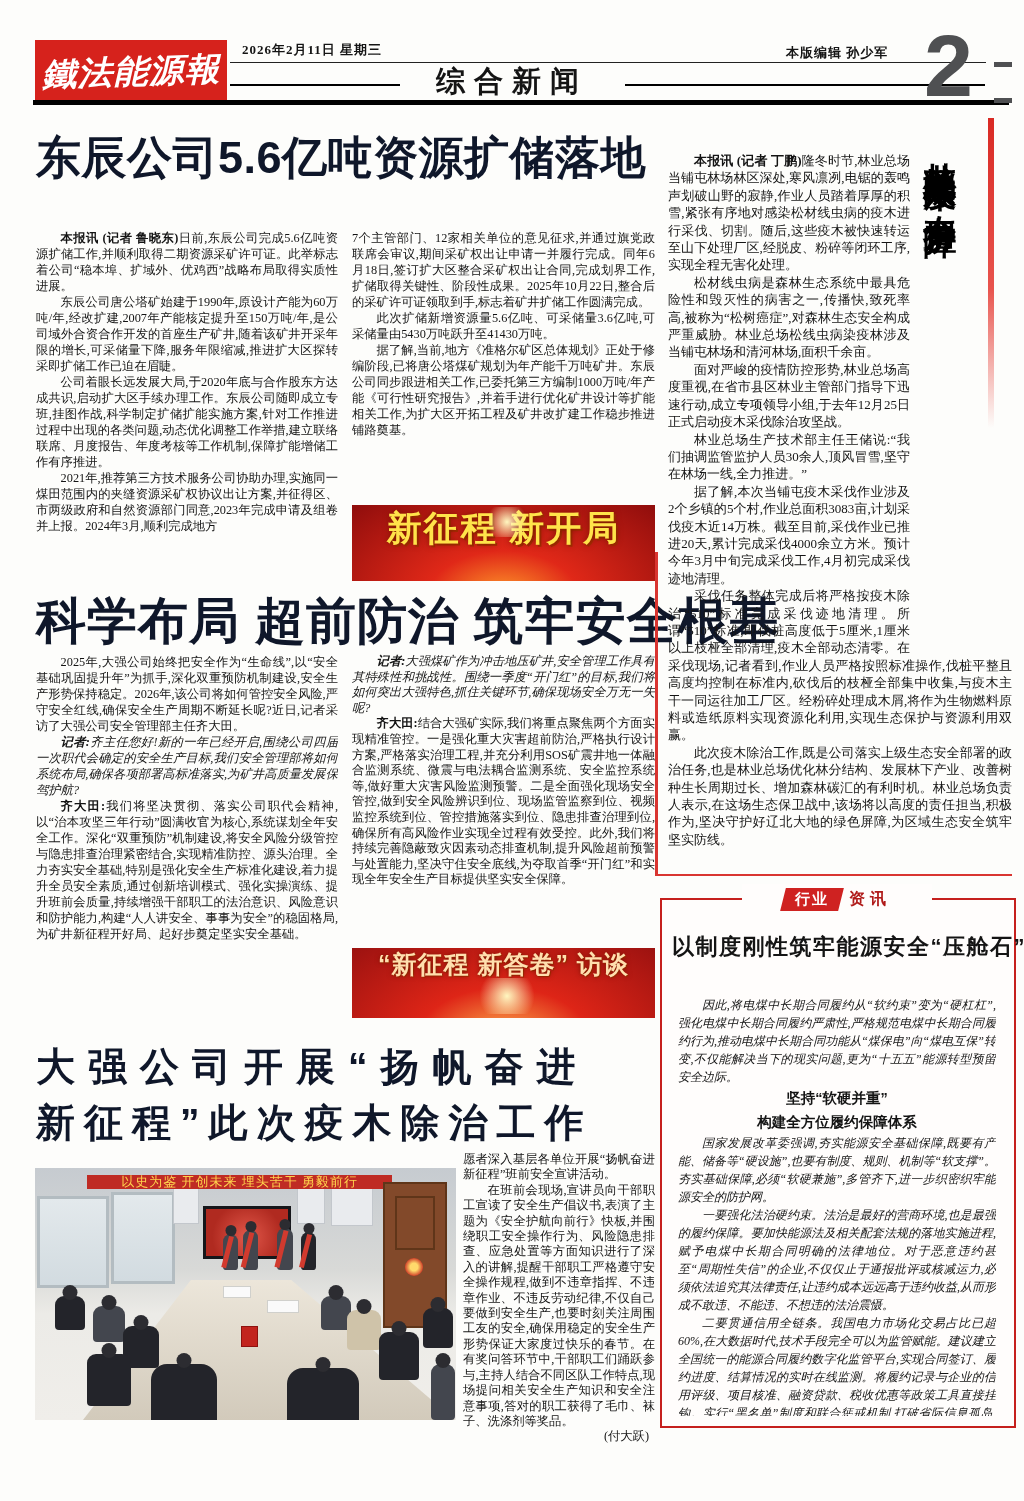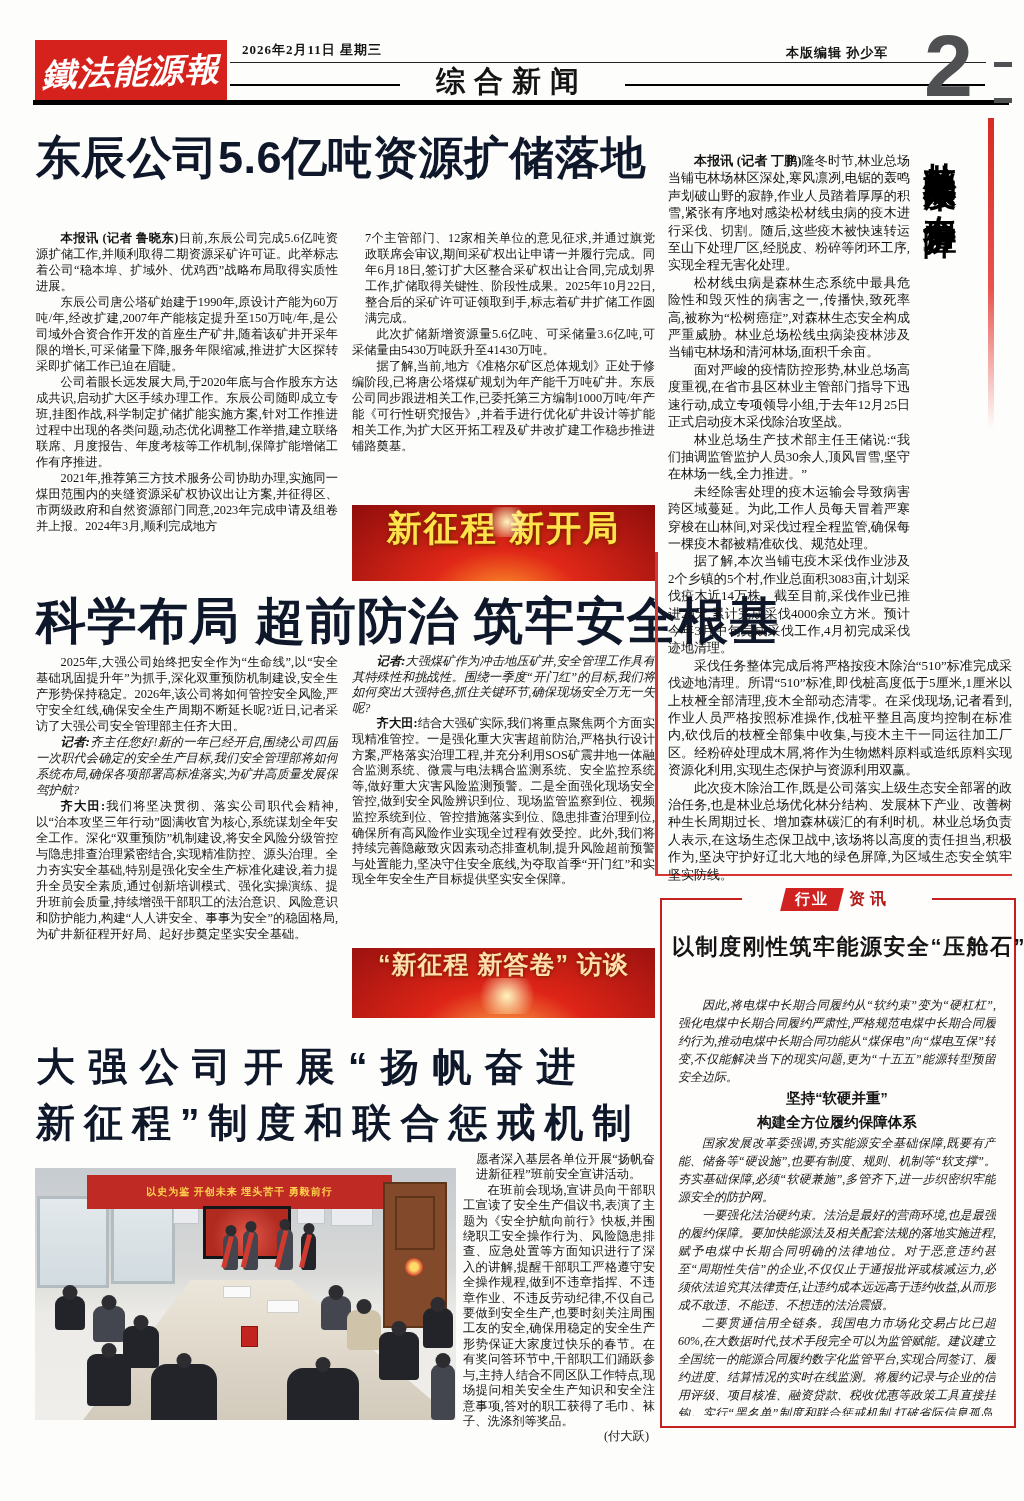--- a/index.html
+++ b/index.html
@@ -27,21 +27,21 @@
   
   .h-big{font-family:"Liberation Sans",sans-serif;font-weight:900;color:#0f172a;white-space:nowrap;}
   .a1-head{left:36px;top:128px;font-size:45px;letter-spacing:0.5px;}
   .a2-head{left:36px;top:588px;font-size:50px;letter-spacing:1px;}
   .a3-head1{left:36px;top:1040px;font-size:39px;letter-spacing:13px;}
   .a3-head2{left:36px;top:1096px;font-size:39px;letter-spacing:9px;}
 
   
   .bodytext{font-size:12.3px;line-height:16px;text-align:justify;overflow:hidden;}
   .bodytext p{margin:0;text-indent:2em;}
-  .bodytext p.noind{text-indent:0;margin-left:13px;}
+  .bodytext p.noind{text-indent:0;}
   .lead{font-weight:bold;}
   .qa{font-style:italic;}
   .byline{text-align:right;text-indent:0 !important;padding-right:6px;}
 
   .a1c1{left:36px;top:230px;width:302px;height:356px;}
   .a1c2{left:352px;top:230px;width:303px;height:272px;}
   .a2c1{left:36px;top:654px;width:302px;height:378px;}
   .a2c2{left:352px;top:654px;width:303px;height:292px;line-height:15.6px;}
   .a3c2{left:463px;top:1152px;width:192px;height:330px;line-height:15.4px;}
   .a3below{left:36px;top:1428px;width:424px;height:44px;}
@@ -80,22 +80,22 @@
   .ind-head{left:672px;top:932px;width:330px;text-align:center;font-family:"Liberation Sans",sans-serif;
             font-weight:900;font-size:22px;letter-spacing:1.5px;white-space:nowrap;}
   .ind-body{left:678px;top:996px;width:318px;height:420px;font-size:12px;line-height:18px;}
   .ind-body p{font-style:italic;}
   .ind-sub{font-style:normal !important;font-weight:bold;text-align:center;text-indent:0 !important;
            font-family:"Liberation Sans",sans-serif;font-size:14.5px;line-height:24px;}
 
   
   .photo{left:35px;top:1168px;width:421px;height:252px;overflow:hidden;
          background:linear-gradient(#c6cbd0 0%,#d8d9d7 40%,#ecebe7 58%,#f0eeea 100%);}
-  .ph-banner{position:absolute;left:52px;top:7px;width:305px;height:34px;background:#bf2b24;
-             color:#ffd34d;font-size:10px;font-weight:bold;letter-spacing:1px;display:flex;
+  .ph-banner{position:absolute;left:52px;top:7px;width:305px;height:14px;background:#bf2b24;
+             color:#ffd34d;font-size:13px;font-weight:normal;letter-spacing:1px;display:flex;
              align-items:center;justify-content:center;white-space:nowrap;}
   .ph-window{position:absolute;background:linear-gradient(#e3e9ec,#d2dbe0);border:3px solid #b3bcc1;}
   .ph-poster{position:absolute;background:#e9ebee;border:1px solid #c3c7cc;}
   .ph-tv{position:absolute;left:168px;top:38px;width:82px;height:47px;background:#15161a;padding:3px;}
   .ph-tv i{display:block;width:100%;height:100%;background:radial-gradient(circle at 50% 60%,#e2584a 0%,#b02a20 70%);}
   .ph-door{position:absolute;left:348px;top:14px;width:60px;height:142px;background:#82492a;border:2px solid #5f3519;}
   .ph-door i{position:absolute;left:10px;top:12px;width:36px;height:50px;border:2px solid #5f3519;display:block;}
   .ph-fu{position:absolute;left:20px;top:74px;width:18px;height:18px;border-radius:50%;
          background:radial-gradient(circle,#ffda6b 30%,#d2442b 70%);}
   .ph-table{position:absolute;left:48px;top:112px;width:372px;height:140px;
@@ -163,21 +163,21 @@
     <p class="qa"><b class="lead">记者:</b><span>大强煤矿作为冲击地压矿井,安全管理工作具有其特殊性和挑战性。围绕一季度“开门红”的目标,我们将如何突出大强特色,抓住关键环节,确保现场安全万无一失呢?</span></p>
     <p><b class="lead">齐大田:</b><span>结合大强矿实际,我们将重点聚焦两个方面实现精准管控。一是强化重大灾害超前防治,严格执行设计方案,严格落实治理工程,并充分利用SOS矿震井地一体融合监测系统、微震与电法耦合监测系统、安全监控系统等,做好重大灾害风险监测预警。二是全面强化现场安全管控,做到安全风险辨识到位、现场监管监察到位、视频监控系统到位、管控措施落实到位、隐患排查治理到位,确保所有高风险作业实现全过程有效受控。此外,我们将持续完善隐蔽致灾因素动态排查机制,提升风险超前预警与处置能力,坚决守住安全底线,为夺取首季“开门红”和实现全年安全生产目标提供坚实安全保障。</span></p>
   </div>
 
   <div class="abs banner banner2">
     <div class="spark" style="left:120px;top:30px;width:70px;height:36px;"></div>
     <span>“新征程  新答卷” 访谈</span>
   </div>
 
   <div class="abs h-big a3-head1">大强公司开展“扬帆奋进</div>
-  <div class="abs h-big a3-head2">新征程”制度和联合惩戒机制</div>
+  <div class="abs h-big a3-head2">新征程”此次疫木除治工作</div>
 
   <div class="abs photo">
     <div class="ph-window" style="left:2px;top:28px;width:66px;height:86px;"></div>
     <div class="ph-window" style="left:76px;top:24px;width:58px;height:86px;"></div>
     <div class="ph-poster" style="left:138px;top:12px;width:24px;height:42px;"></div>
     <div class="ph-poster" style="left:262px;top:14px;width:26px;height:40px;"></div>
     <div class="ph-poster" style="left:296px;top:10px;width:40px;height:46px;"></div>
     <div class="ph-banner">以史为鉴  开创未来  埋头苦干  勇毅前行</div>
     <div class="ph-tv">
         <i></i>
@@ -223,21 +223,20 @@
   <div class="abs forest-left-line"></div>
   <div class="abs forest-bot-line"></div>
 
   <div class="abs forest-box">
     <div class="bodytext" style="width:100%;height:100%;margin-top:20px;">
       <div class="vh-spacer"></div>
       <p><b class="lead">本报讯 (记者 丁鹏)</b><span>隆冬时节,林业总场当铺屯林场林区深处,寒风凛冽,电锯的轰鸣声划破山野的寂静,作业人员踏着厚厚的积雪,紧张有序地对感染松材线虫病的疫木进行采伐、切割。随后,这些疫木被快速转运至山下处理厂区,经脱皮、粉碎等闭环工序,实现全程无害化处理。</span></p>
       <p>松材线虫病是森林生态系统中最具危险性和毁灭性的病害之一,传播快,致死率高,被称为“松树癌症”,对森林生态安全构成严重威胁。林业总场松线虫病染疫林涉及当铺屯林场和清河林场,面积千余亩。</p>
       <p>面对严峻的疫情防控形势,林业总场高度重视,在省市县区林业主管部门指导下迅速行动,成立专项领导小组,于去年12月25日正式启动疫木采伐除治攻坚战。</p>
       <p>林业总场生产技术部主任王储说:“我们抽调监管监护人员30余人,顶风冒雪,坚守在林场一线,全力推进。”</p>
-      <p>未经除害处理的疫木运输会导致病害跨区域蔓延。为此,工作人员每天冒着严寒穿梭在山林间,对采伐过程全程监管,确保每一棵疫木都被精准砍伐、规范处理。</p>
       <p>据了解,本次当铺屯疫木采伐作业涉及2个乡镇的5个村,作业总面积3083亩,计划采伐疫木近14万株。截至目前,采伐作业已推进20天,累计完成采伐4000余立方米。预计今年3月中旬完成采伐工作,4月初完成采伐迹地清理。</p>
       <p>采伐任务整体完成后将严格按疫木除治“510”标准完成采伐迹地清理。所谓“510”标准,即伐桩高度低于5厘米,1厘米以上枝桠全部清理,疫木全部动态清零。在采伐现场,记者看到,作业人员严格按照标准操作,伐桩平整且高度均控制在标准内,砍伐后的枝桠全部集中收集,与疫木主干一同运往加工厂区。经粉碎处理成木屑,将作为生物燃料原料或造纸原料实现资源化利用,实现生态保护与资源利用双赢。</p>
       <p>此次疫木除治工作,既是公司落实上级生态安全部署的政治任务,也是林业总场优化林分结构、发展林下产业、改善树种生长周期过长、增加森林碳汇的有利时机。林业总场负责人表示,在这场生态保卫战中,该场将以高度的责任担当,积极作为,坚决守护好辽北大地的绿色屏障,为区域生态安全筑牢坚实防线。</p>
     </div>
   </div>
 
   <div class="abs ind-box"></div>
   <div class="abs ind-tag">
     <span class="ind-tag-red"><i>行业</i></span>
     <span class="ind-tag-dark">资讯</span>

